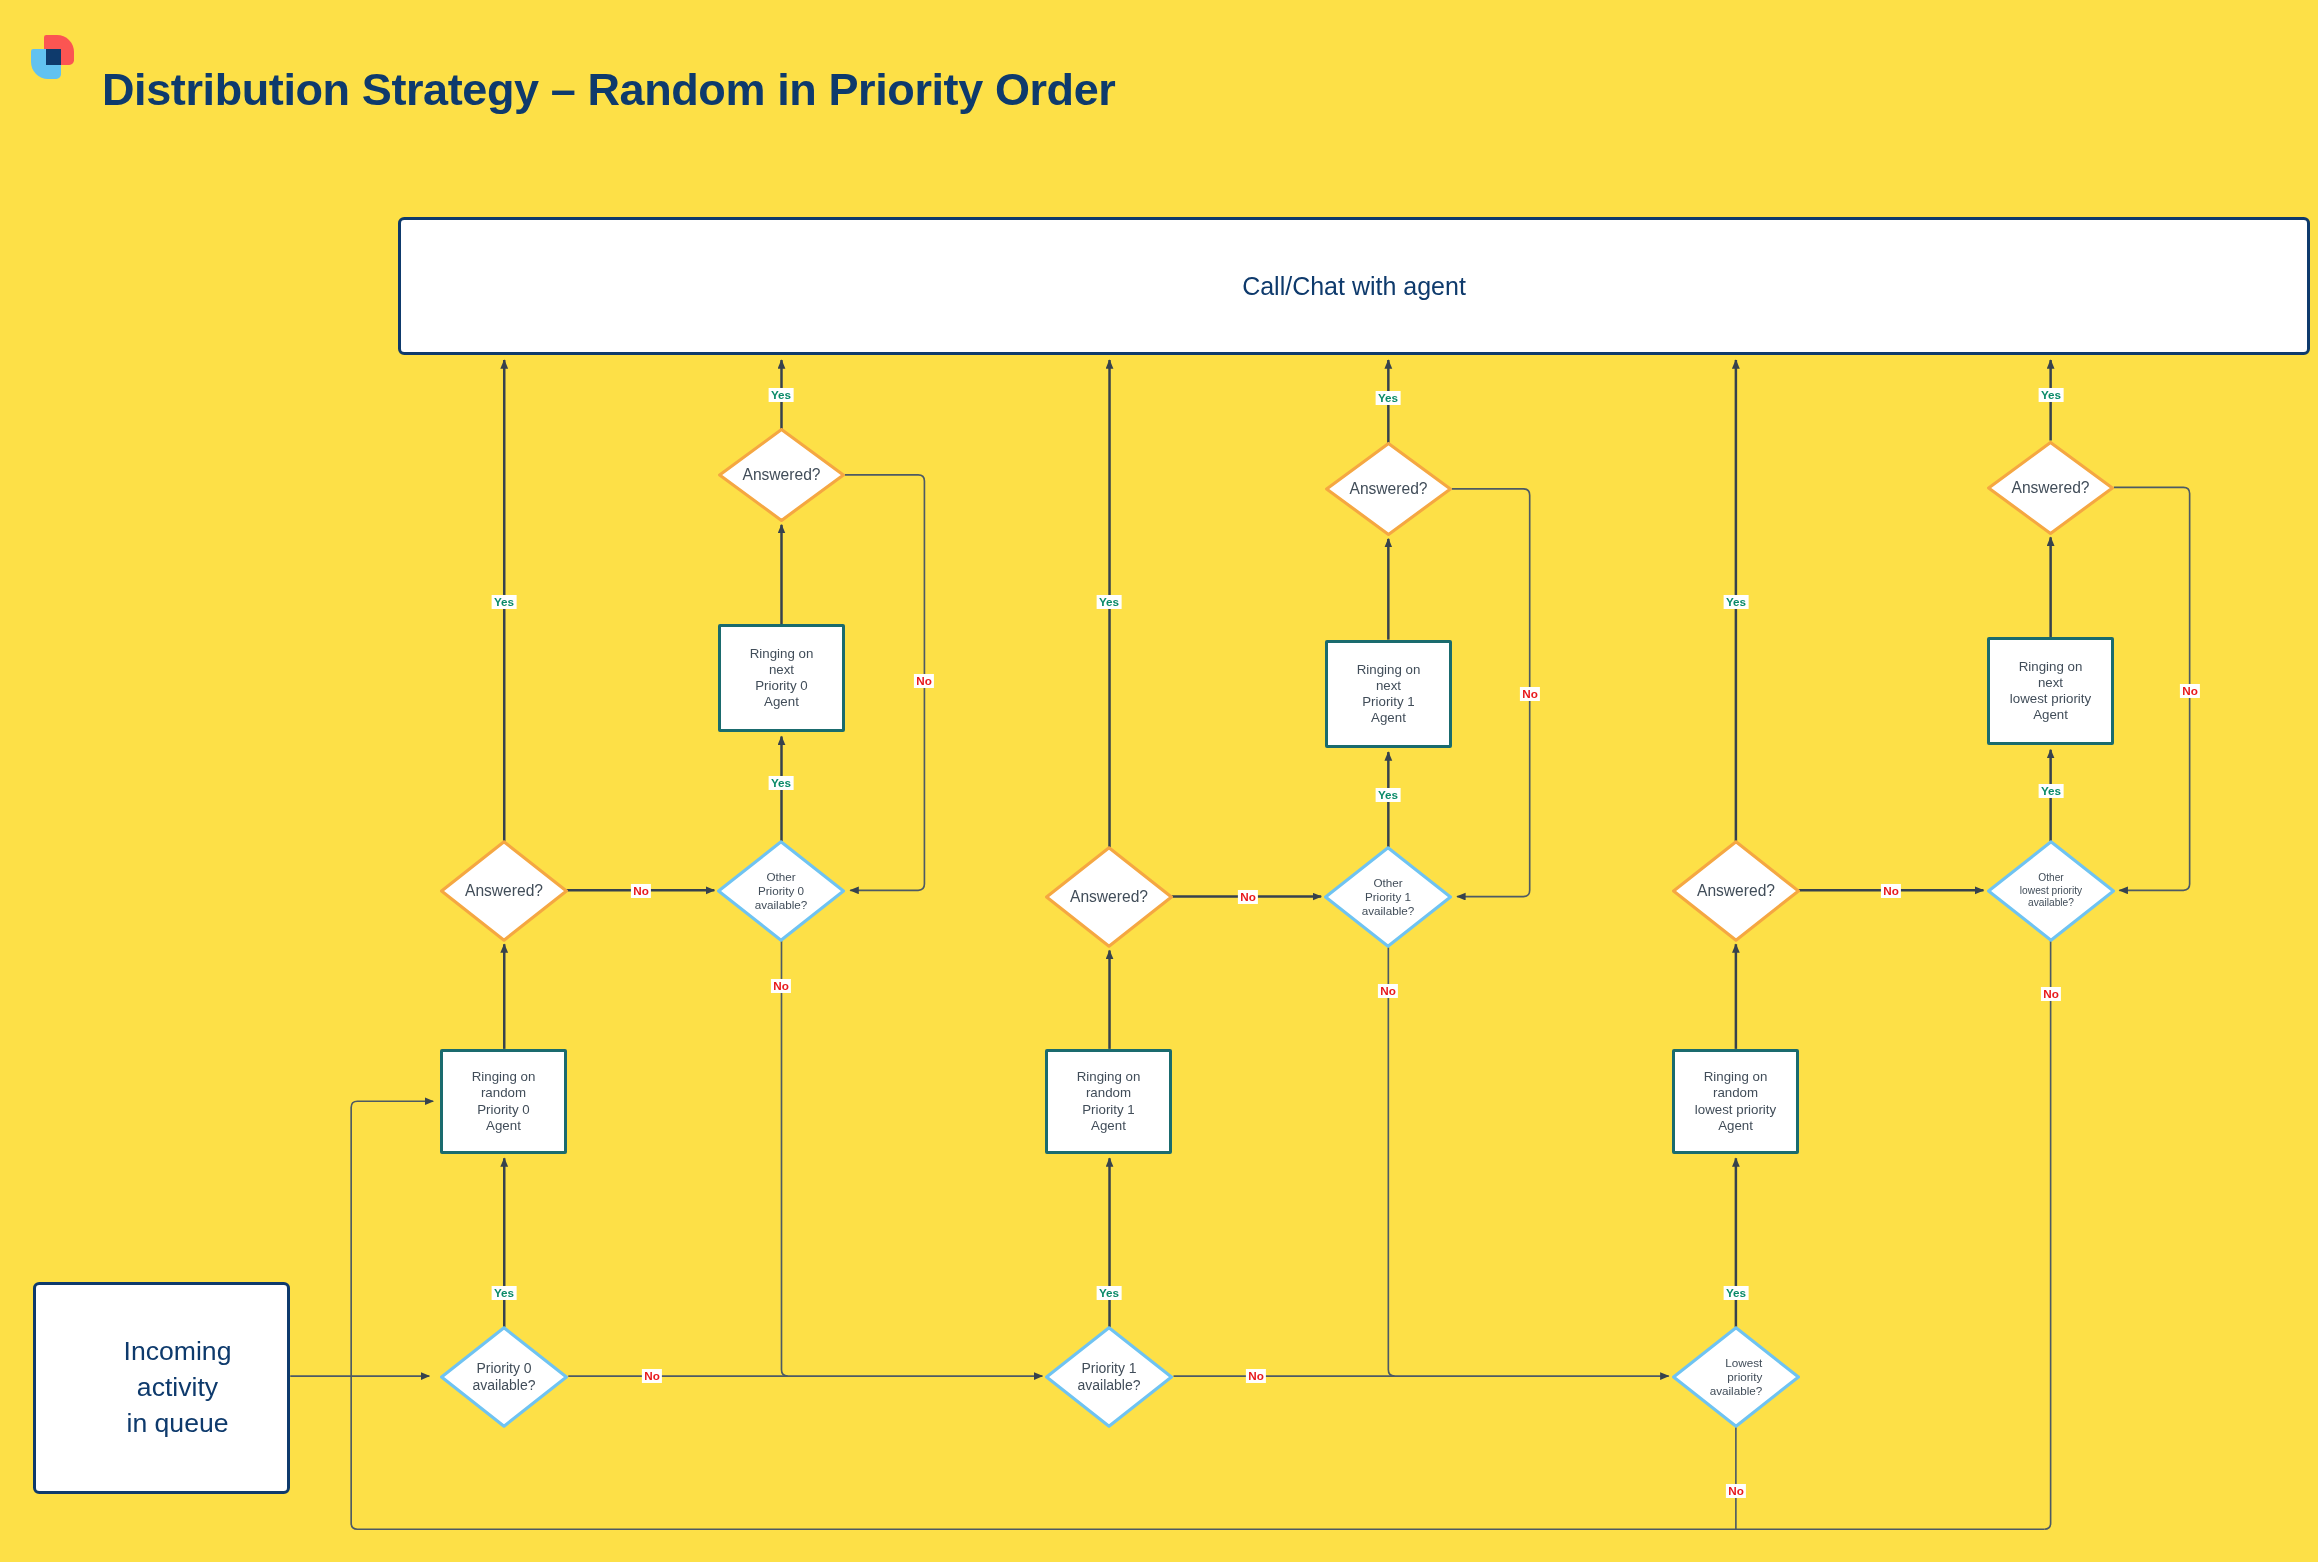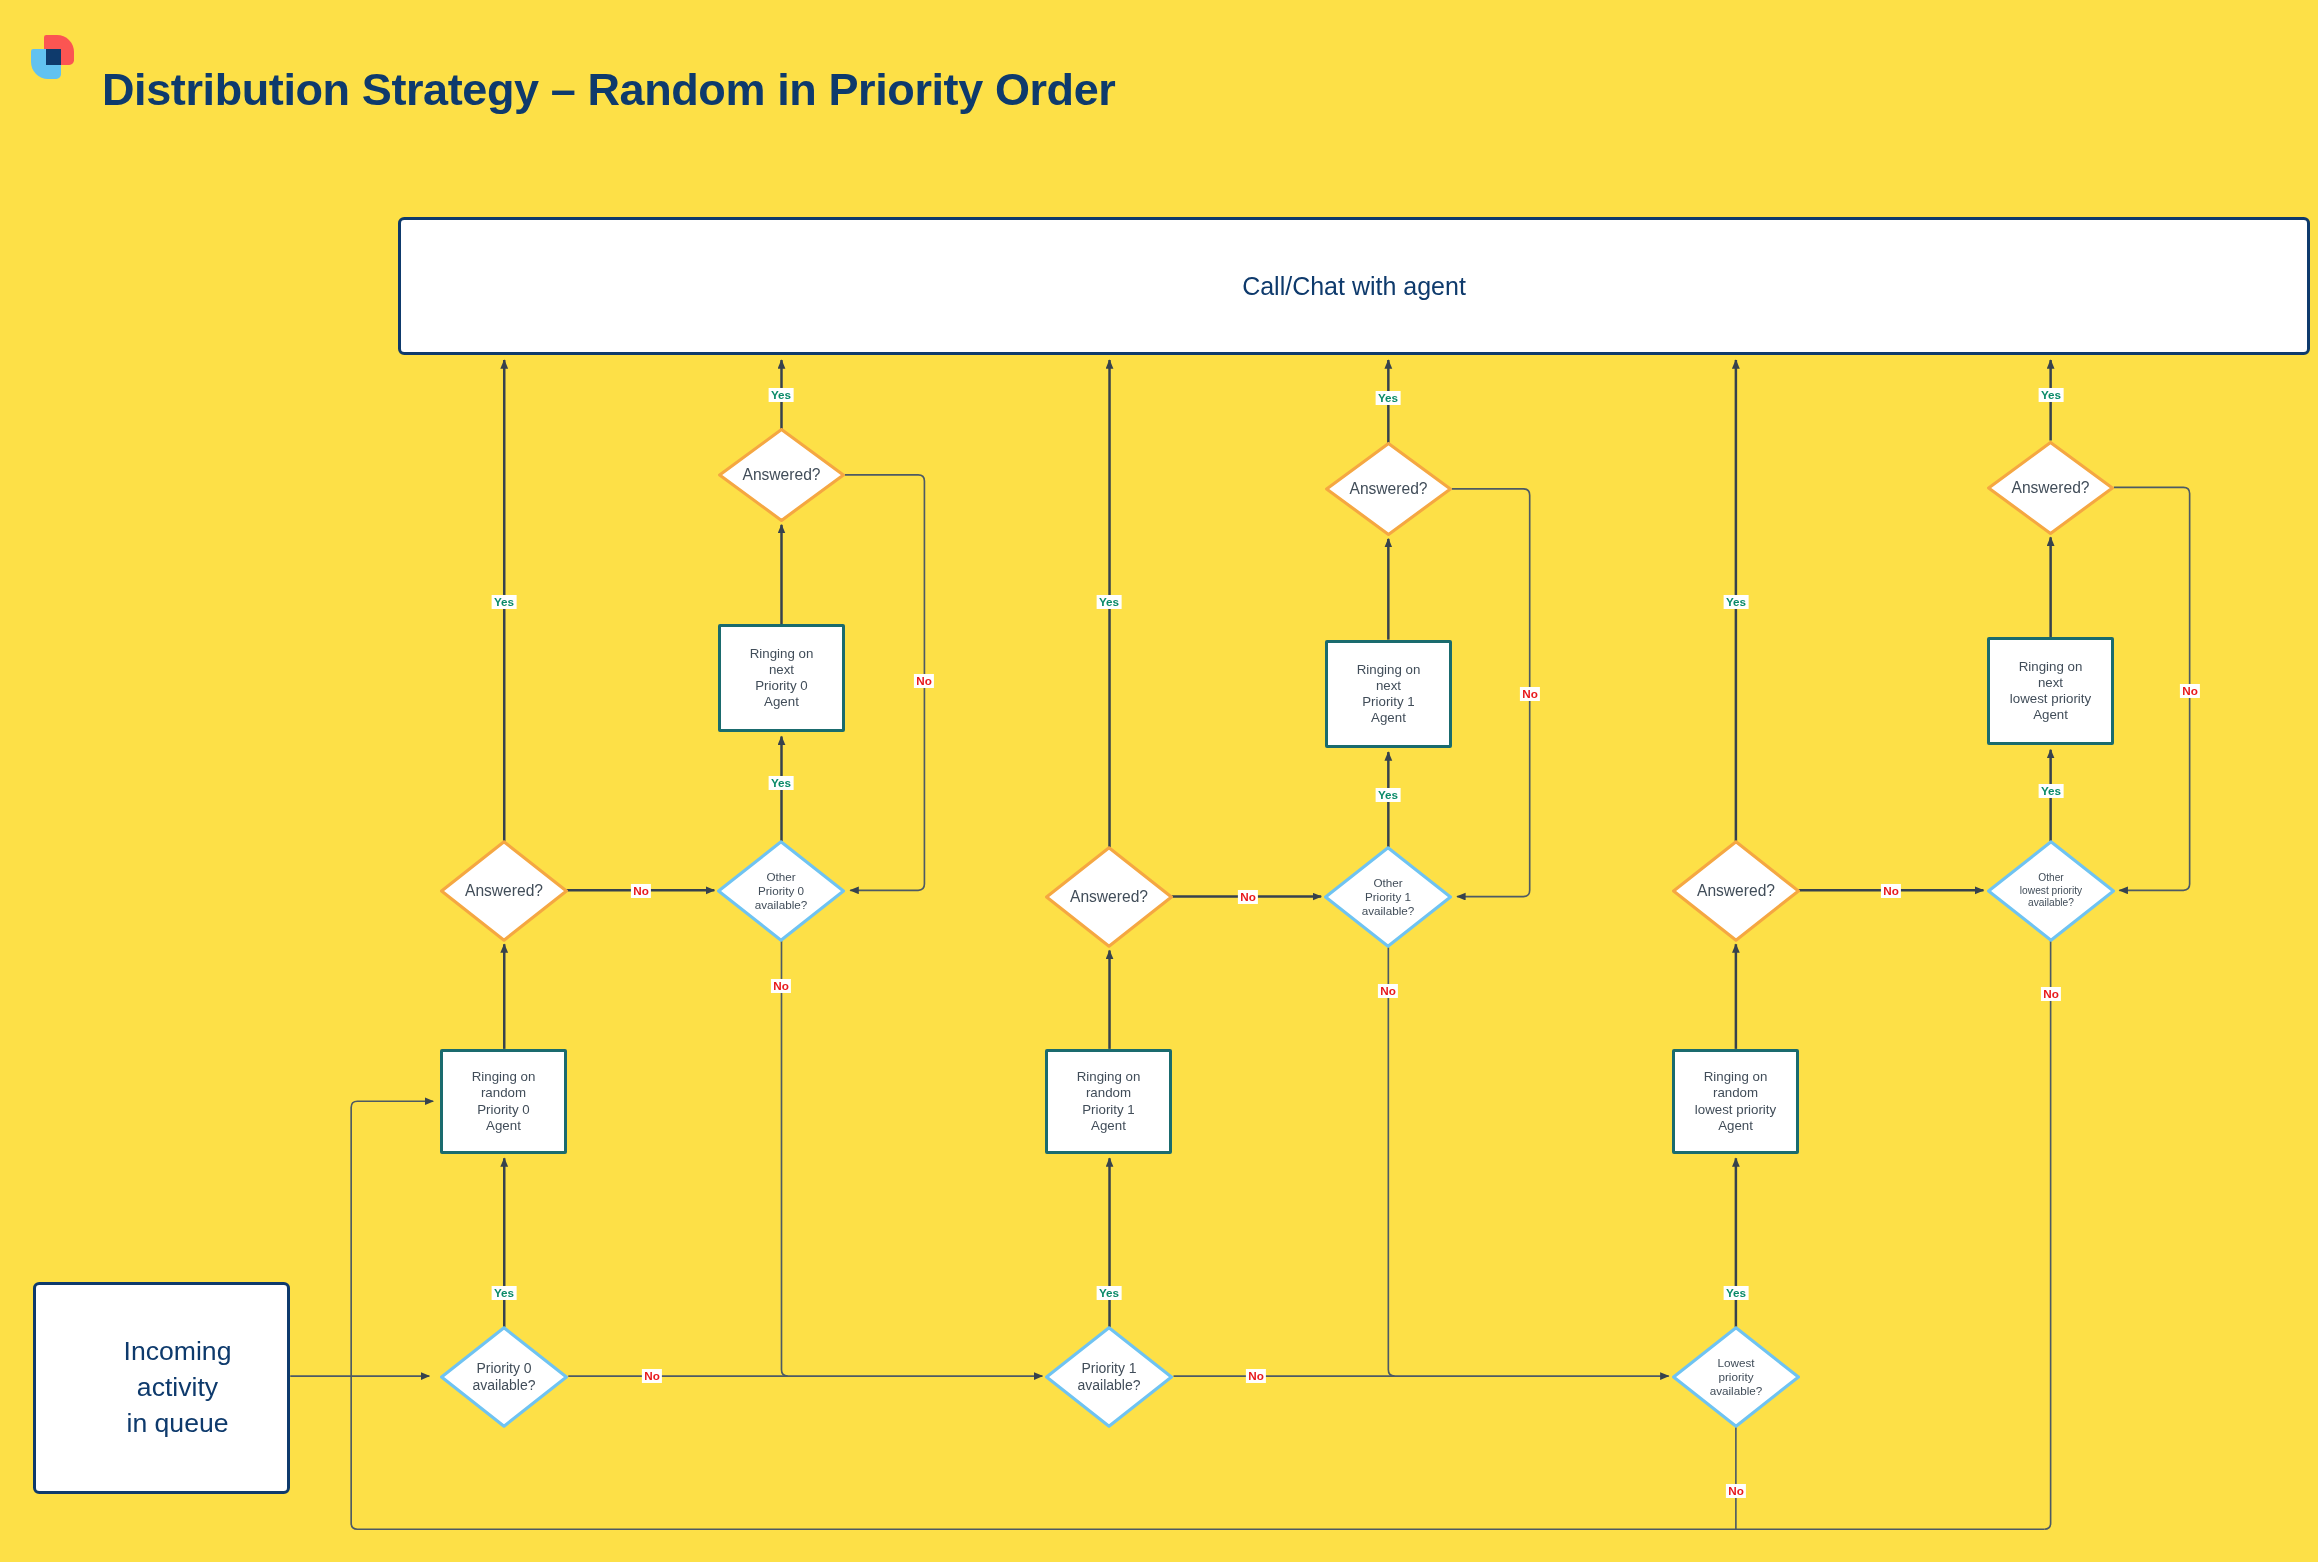--- a/index.html
+++ b/index.html
@@ -20,21 +20,21 @@
   .node{position:absolute;display:flex;align-items:center;justify-content:center;text-align:center;box-sizing:border-box;}
   .node-text{position:relative;z-index:2;color:#414d59;white-space:pre-line;line-height:1.22;}
   .dshape{position:absolute;left:0;top:0;z-index:1;}
   .proc{background:#ffffff;border:3.1px solid #1a6b6e;border-radius:2px;}
   .proc .node-text{font-size:13.3px;}
   .term{background:#ffffff;border:3.9px solid #0e3a6c;border-radius:6.2px;}
   .callbox .node-text{font-size:25px;color:#0e3a6c;}
   .inbox .node-text{font-size:26.6px;color:#0e3a6c;line-height:1.35;}
   .q-main .node-text{font-size:15.6px;}
   .q-bot .node-text{font-size:14px;}
-  .q-bot3 .node-text{font-size:11.7px;}
+  .q-bot3 .node-text{font-size:11.7px;text-align:right;}
   .q-other .node-text{font-size:11.7px;}
   .q-other3 .node-text{font-size:10.2px;}
   
   .elabel{
     position:absolute;transform:translate(-50%,-50%);z-index:5;
     font-size:11.7px;font-weight:700;background:#ffffff;padding:0 2.3px;line-height:1.2;
   }
   .elabel.yes{color:#0a8a68;text-align:center;}
   .elabel.no{color:#e81a1d;}
   

